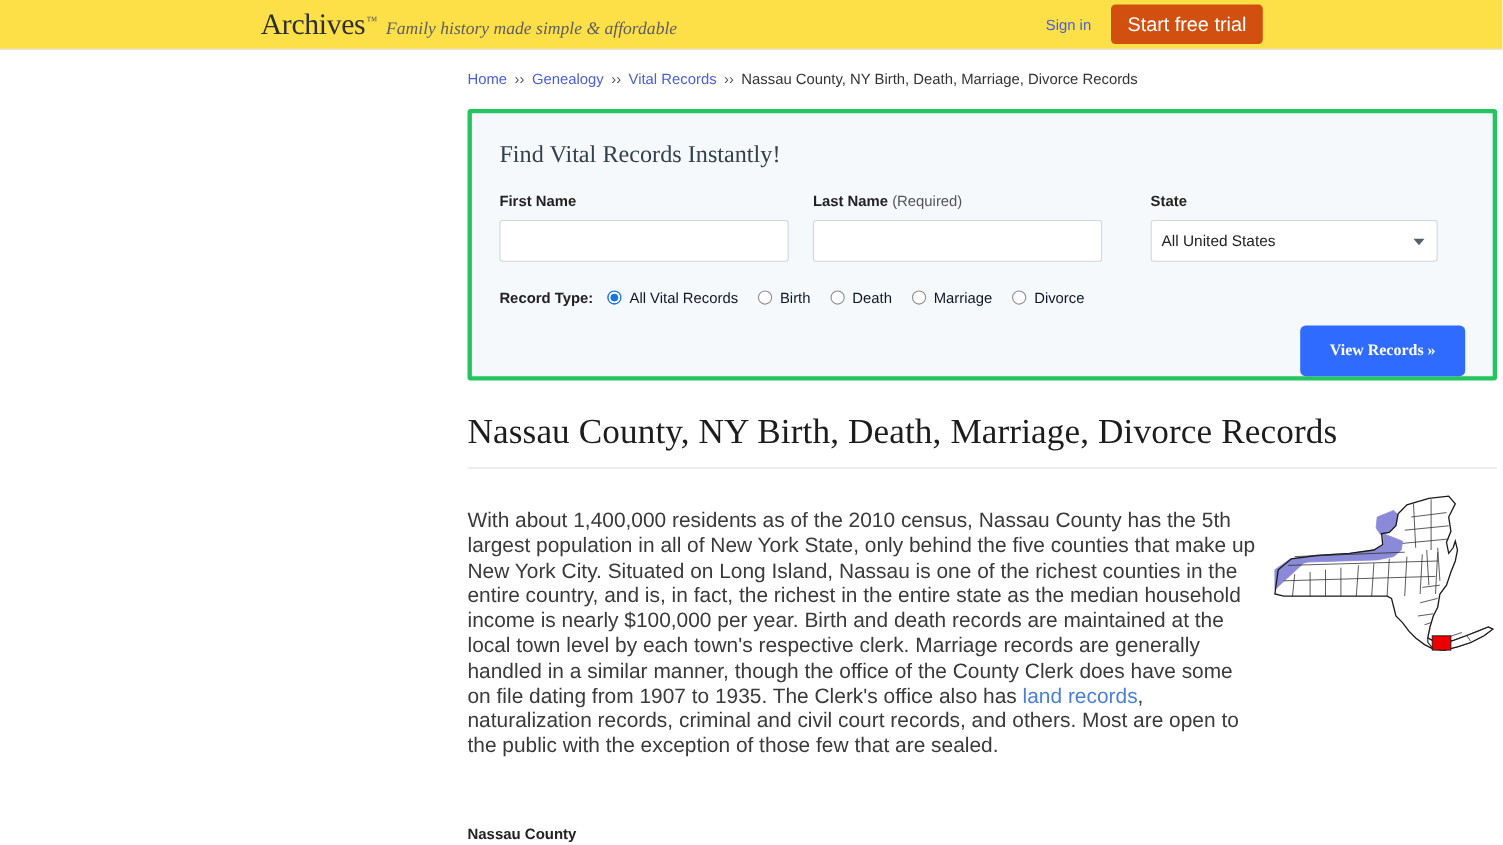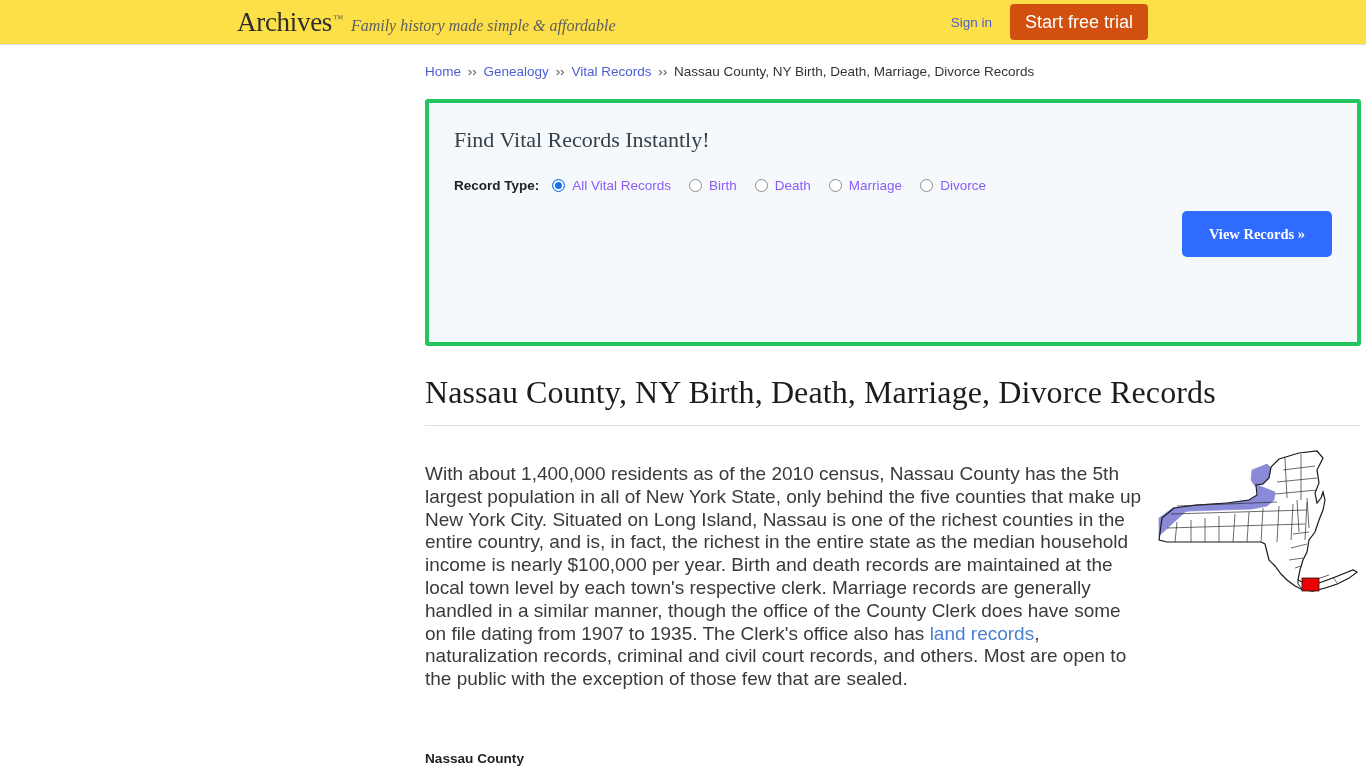--- a/index.html
+++ b/index.html
@@ -176,21 +176,21 @@
     background: #ffffff;
     margin-right: 7px;
     position: relative;
     flex: none;
   }
   .radio-dot.checked {
     border: 1px solid #1a73e8;
     background: #1a73e8;
     box-shadow: inset 0 0 0 2px #ffffff;
   }
-  .radio-label { color: #8b5cf6; text-align: center; }
+  .radio-label { color: #0f172a; text-align: center; }
 
   
   .submit-row {
     display: flex;
     justify-content: flex-end;
     margin-top: 18px;
   }
   .view-btn {
     background: #2f6bff;
     color: #ffffff;
@@ -279,20 +279,42 @@
     <a>Genealogy</a>
     <span class="sep">››</span>
     <a>Vital Records</a>
     <span class="sep">››</span>
     <span class="current">Nassau County, NY Birth, Death, Marriage, Divorce Records</span>
   </div>
 
   <div class="search-panel">
     <h2 class="panel-title">Find Vital Records Instantly!</h2>
 
+    <div class="fields-row">
+      <div class="field first">
+        <label class="field-label">First Name</label>
+        <input class="text-input" type="text" value="" placeholder="" style="">
+      </div>
+
+      <div class="field last">
+        <label class="field-label">
+          <span>Last Name</span>
+          <span class="req">(Required)</span>
+        </label>
+        <input class="text-input" type="text" value="" placeholder="" style="">
+      </div>
+
+      <div class="field state">
+        <label class="field-label">State</label>
+        <div class="select-wrap">
+          <div class="select-input">All United States</div>
+          <span class="select-caret"></span>
+        </div>
+      </div>
+    </div>
 
     <div class="radio-row">
       <span class="rtitle">Record Type:</span>
 
       <span class="radio-item">
         <span class="radio-dot checked"></span>
         <span class="radio-label">All Vital Records</span>
       </span>
       <span class="radio-item">
         <span class="radio-dot"></span>

